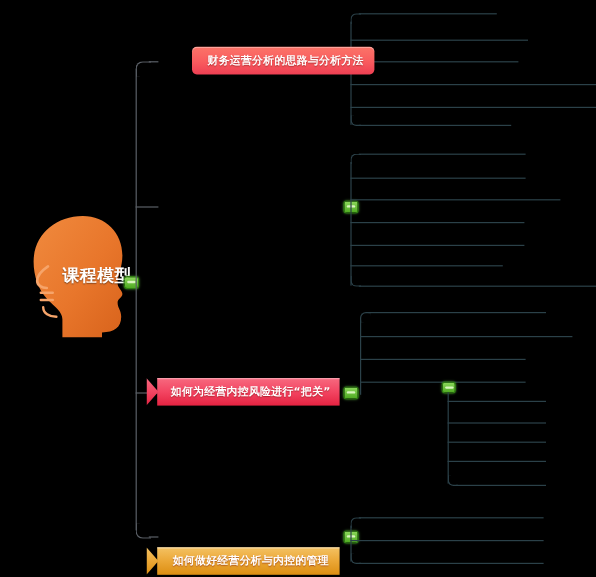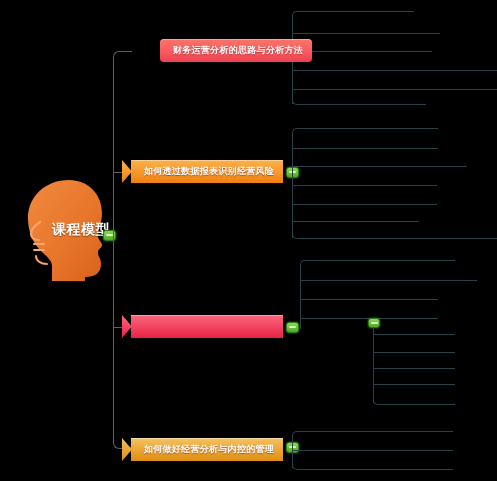--- a/index.html
+++ b/index.html
@@ -201,42 +201,38 @@
   <div class="sub-spine" style="left:292px; top:18px; height:86px;"></div>
   <div class="sub-corner" style="left:292px; top:96px; width:8px; height:8px; border-width:0 0 1px 1px; border-bottom-left-radius:5px;"></div>
 
   <div class="sub-line" style="left:299px; top:11px; width:115px;"></div>
   <div class="sub-line" style="left:292px; top:33px; width:148px;"></div>
   <div class="sub-line" style="left:292px; top:51px; width:140px;"></div>
   <div class="sub-line" style="left:292px; top:70px; width:205px;"></div>
   <div class="sub-line" style="left:292px; top:89px; width:205px;"></div>
   <div class="sub-line" style="left:299px; top:104px; width:127px;"></div>
 
-  <div class="branch style-arrow" style="left:131px; top:160px; width:152px;">
-    <div class="bbody" style="background:linear-gradient(180deg,#FBB04E 0%,#F99A2C 50%,#EE7F12 100%); box-shadow:inset 0 1px 0 rgba(255,255,255,.4);"></div>
-    <div class="btip" style="background:linear-gradient(180deg,#FBB04E 0%,#F99A2C 50%,#EE7F12 100%);"></div>
-    <span class="blabel">如何透过数据报表识别经营风险</span>
-  </div>
   <div class="toggle" style="left:286px; top:167px;"></div>
 
   <div class="sub-corner" style="left:292px; top:128px; width:8px; height:8px; border-width:1px 0 0 1px; border-top-left-radius:5px;"></div>
   <div class="sub-spine" style="left:292px; top:135px; height:103px;"></div>
   <div class="sub-corner" style="left:292px; top:230px; width:8px; height:8px; border-width:0 0 1px 1px; border-bottom-left-radius:5px;"></div>
 
   <div class="sub-line" style="left:299px; top:128px; width:139px;"></div>
   <div class="sub-line" style="left:292px; top:148px; width:146px;"></div>
   <div class="sub-line" style="left:292px; top:166px; width:175px;"></div>
   <div class="sub-line" style="left:292px; top:185px; width:145px;"></div>
   <div class="sub-line" style="left:292px; top:204px; width:145px;"></div>
   <div class="sub-line" style="left:292px; top:221px; width:127px;"></div>
   <div class="sub-line" style="left:299px; top:238px; width:198px;"></div>
 
   <div class="branch style-arrow" style="left:131px; top:315px; width:152px;">
     <div class="bbody" style="background:linear-gradient(180deg,#F7697F 0%,#F34562 50%,#E52341 100%); box-shadow:inset 0 1px 0 rgba(255,255,255,.35);"></div>
     <div class="btip" style="background:linear-gradient(180deg,#F7697F 0%,#F34562 50%,#E52341 100%);"></div>
+    <span class="blabel">如何为经营内控风险进行“把关”</span>
   </div>
   <div class="toggle" style="left:286px; top:322px;"></div>
 
   <div class="sub-corner" style="left:300px; top:260px; width:8px; height:8px; border-width:1px 0 0 1px; border-top-left-radius:5px;"></div>
   <div class="sub-spine" style="left:300px; top:267px; height:62px;"></div>
 
   <div class="sub-line" style="left:307px; top:260px; width:148px;"></div>
   <div class="sub-line" style="left:300px; top:280px; width:177px;"></div>
   <div class="sub-line" style="left:300px; top:299px; width:138px;"></div>
   <div class="sub-line" style="left:300px; top:318px; width:138px;"></div>
@@ -244,21 +240,21 @@
   <div class="toggle small" style="left:368px; top:318px;"></div>
   <div class="sub-spine" style="left:373px; top:327px; height:76px;"></div>
   <div class="sub-corner" style="left:373px; top:396px; width:8px; height:8px; border-width:0 0 1px 1px; border-bottom-left-radius:5px;"></div>
 
   <div class="sub-line" style="left:373px; top:334px; width:82px;"></div>
   <div class="sub-line" style="left:373px; top:352px; width:82px;"></div>
   <div class="sub-line" style="left:373px; top:368px; width:82px;"></div>
   <div class="sub-line" style="left:373px; top:384px; width:82px;"></div>
   <div class="sub-line" style="left:380px; top:404px; width:75px;"></div>
 
-  <div class="branch style-arrow" style="left:131px; top:438px; width:152px;">
+  <div class="branch style-arrow" style="left:131px; top:456px; width:152px;">
     <div class="bbody" style="background:linear-gradient(180deg,#F4C263 0%,#EBA736 50%,#DC8E12 100%); box-shadow:inset 0 1px 0 rgba(255,255,255,.45);"></div>
     <div class="btip" style="background:linear-gradient(180deg,#F4C263 0%,#EBA736 50%,#DC8E12 100%);"></div>
     <span class="blabel">如何做好经营分析与内控的管理</span>
   </div>
   <div class="toggle" style="left:286px; top:442px;"></div>
 
   <div class="sub-corner" style="left:292px; top:431px; width:8px; height:8px; border-width:1px 0 0 1px; border-top-left-radius:5px;"></div>
   <div class="sub-spine" style="left:292px; top:438px; height:30px;"></div>
   <div class="sub-corner" style="left:292px; top:461px; width:8px; height:8px; border-width:0 0 1px 1px; border-bottom-left-radius:5px;"></div>
 

